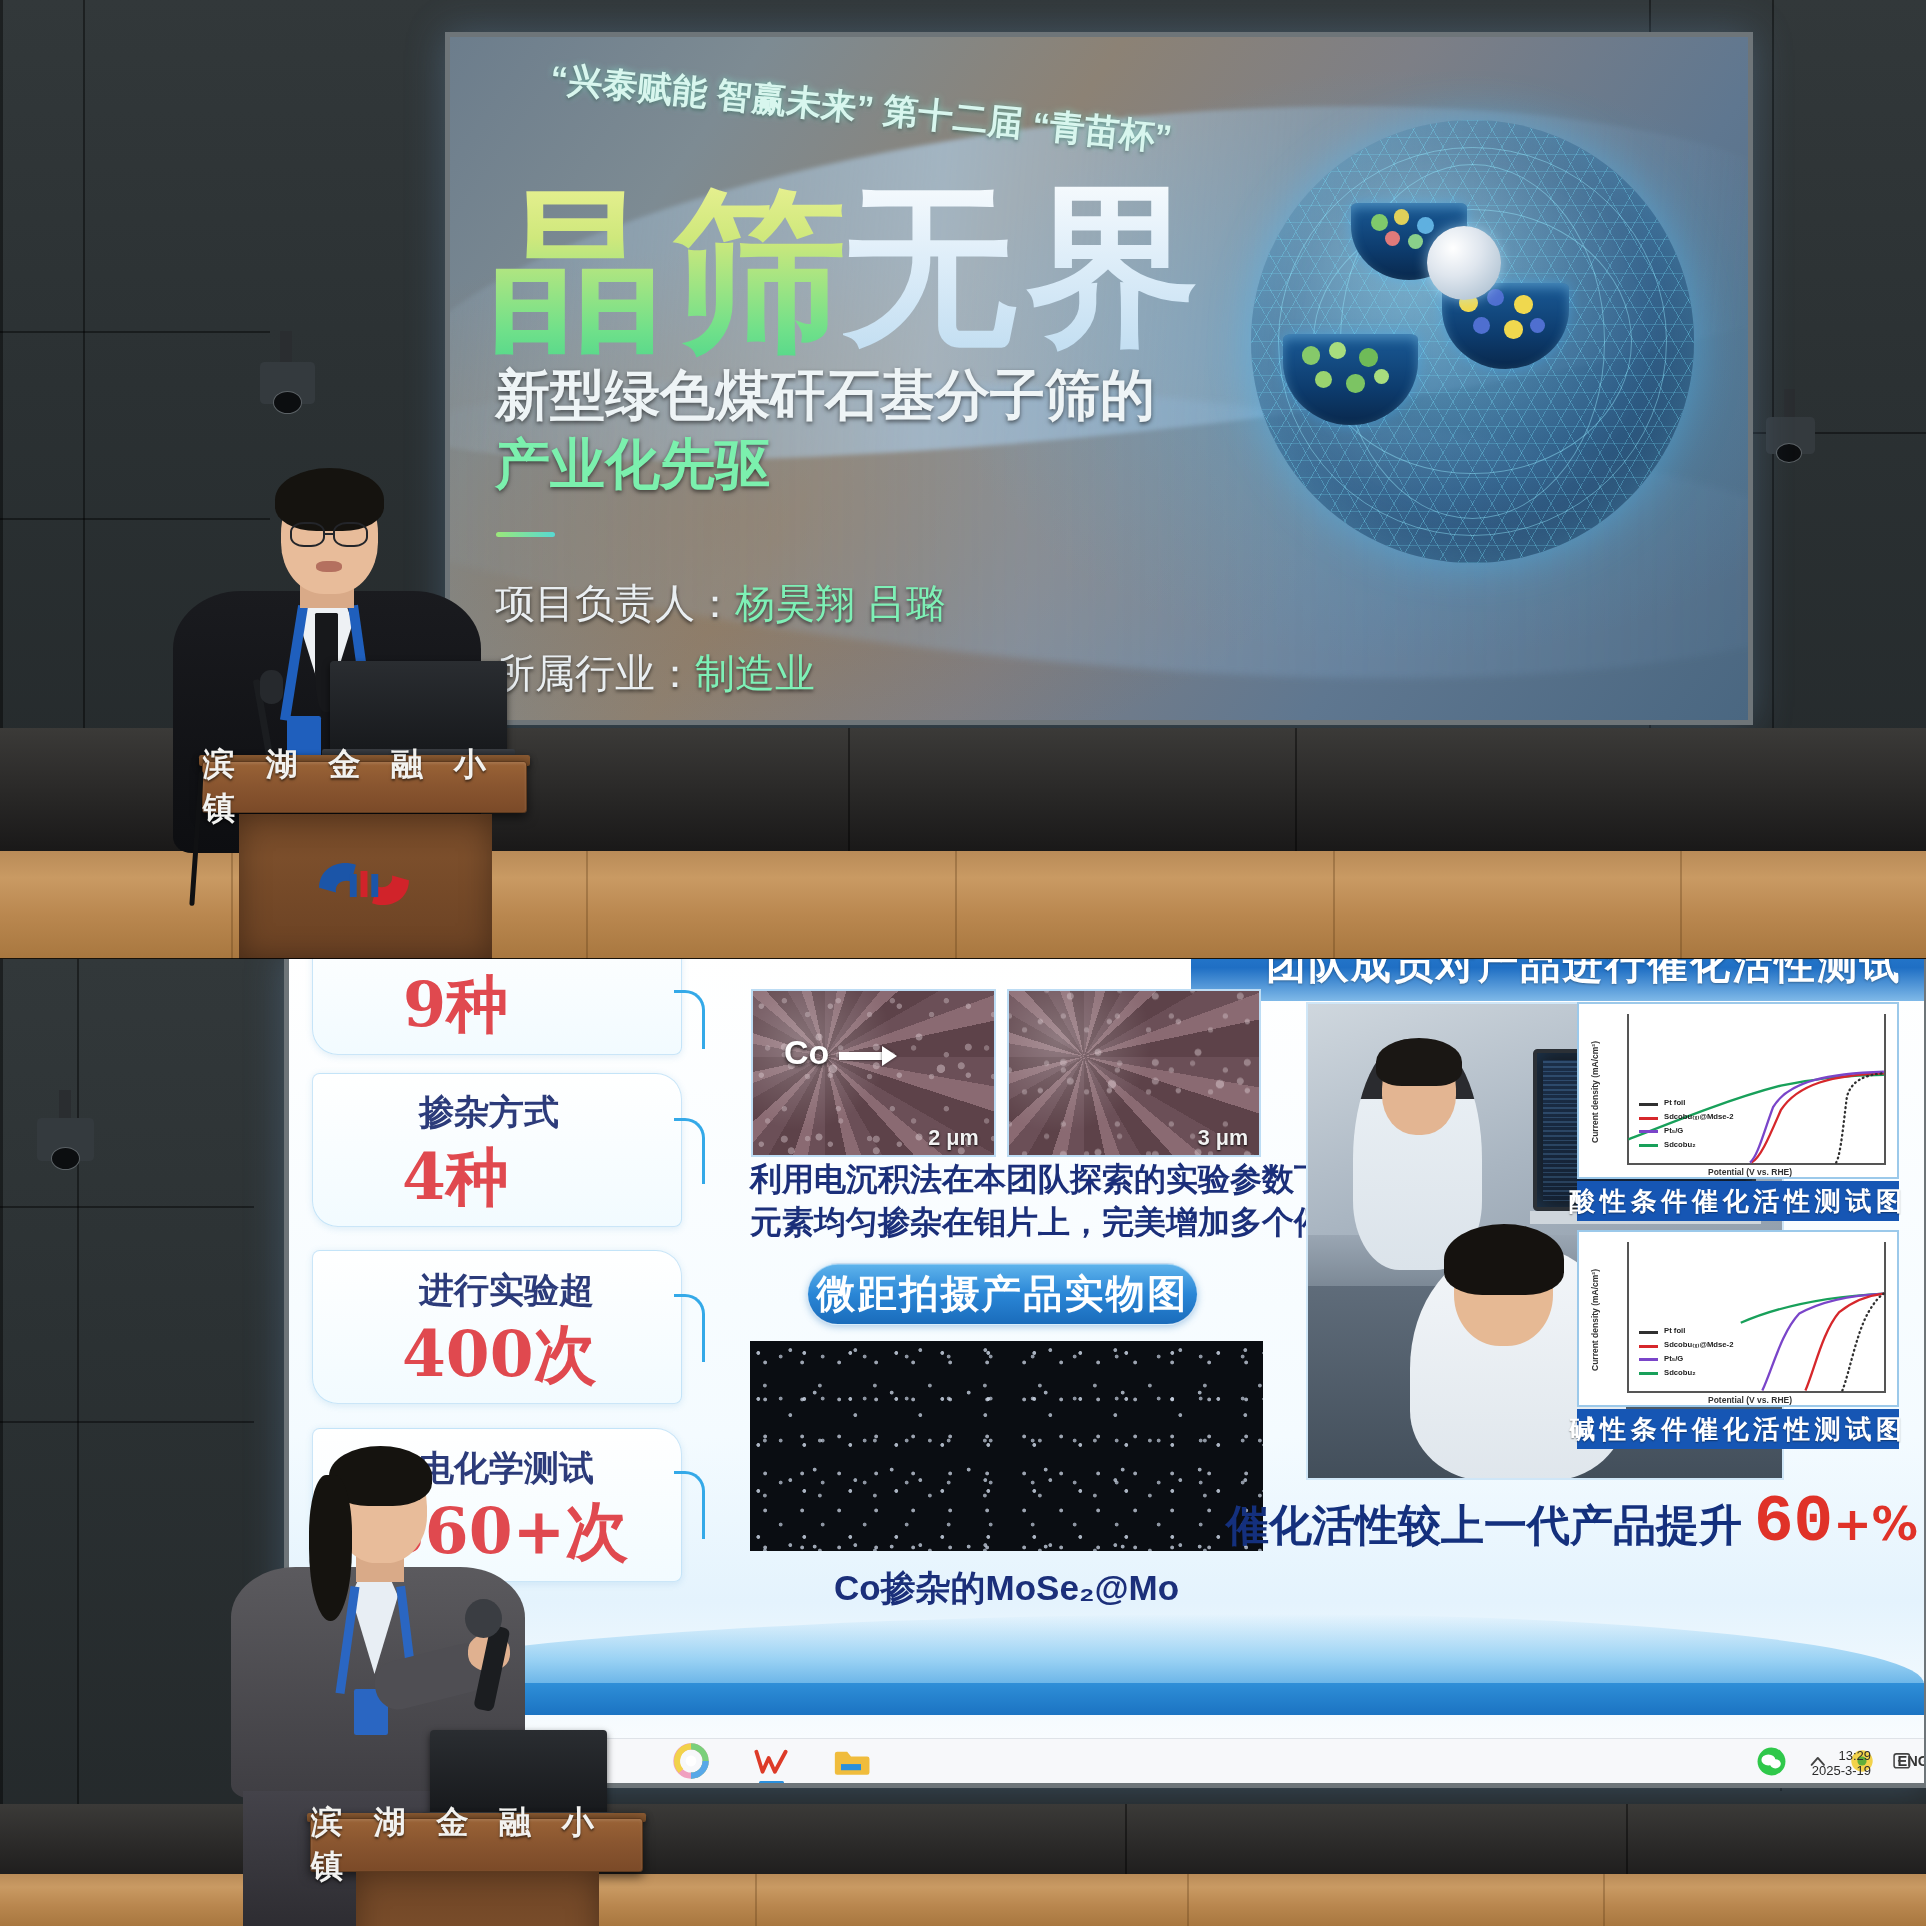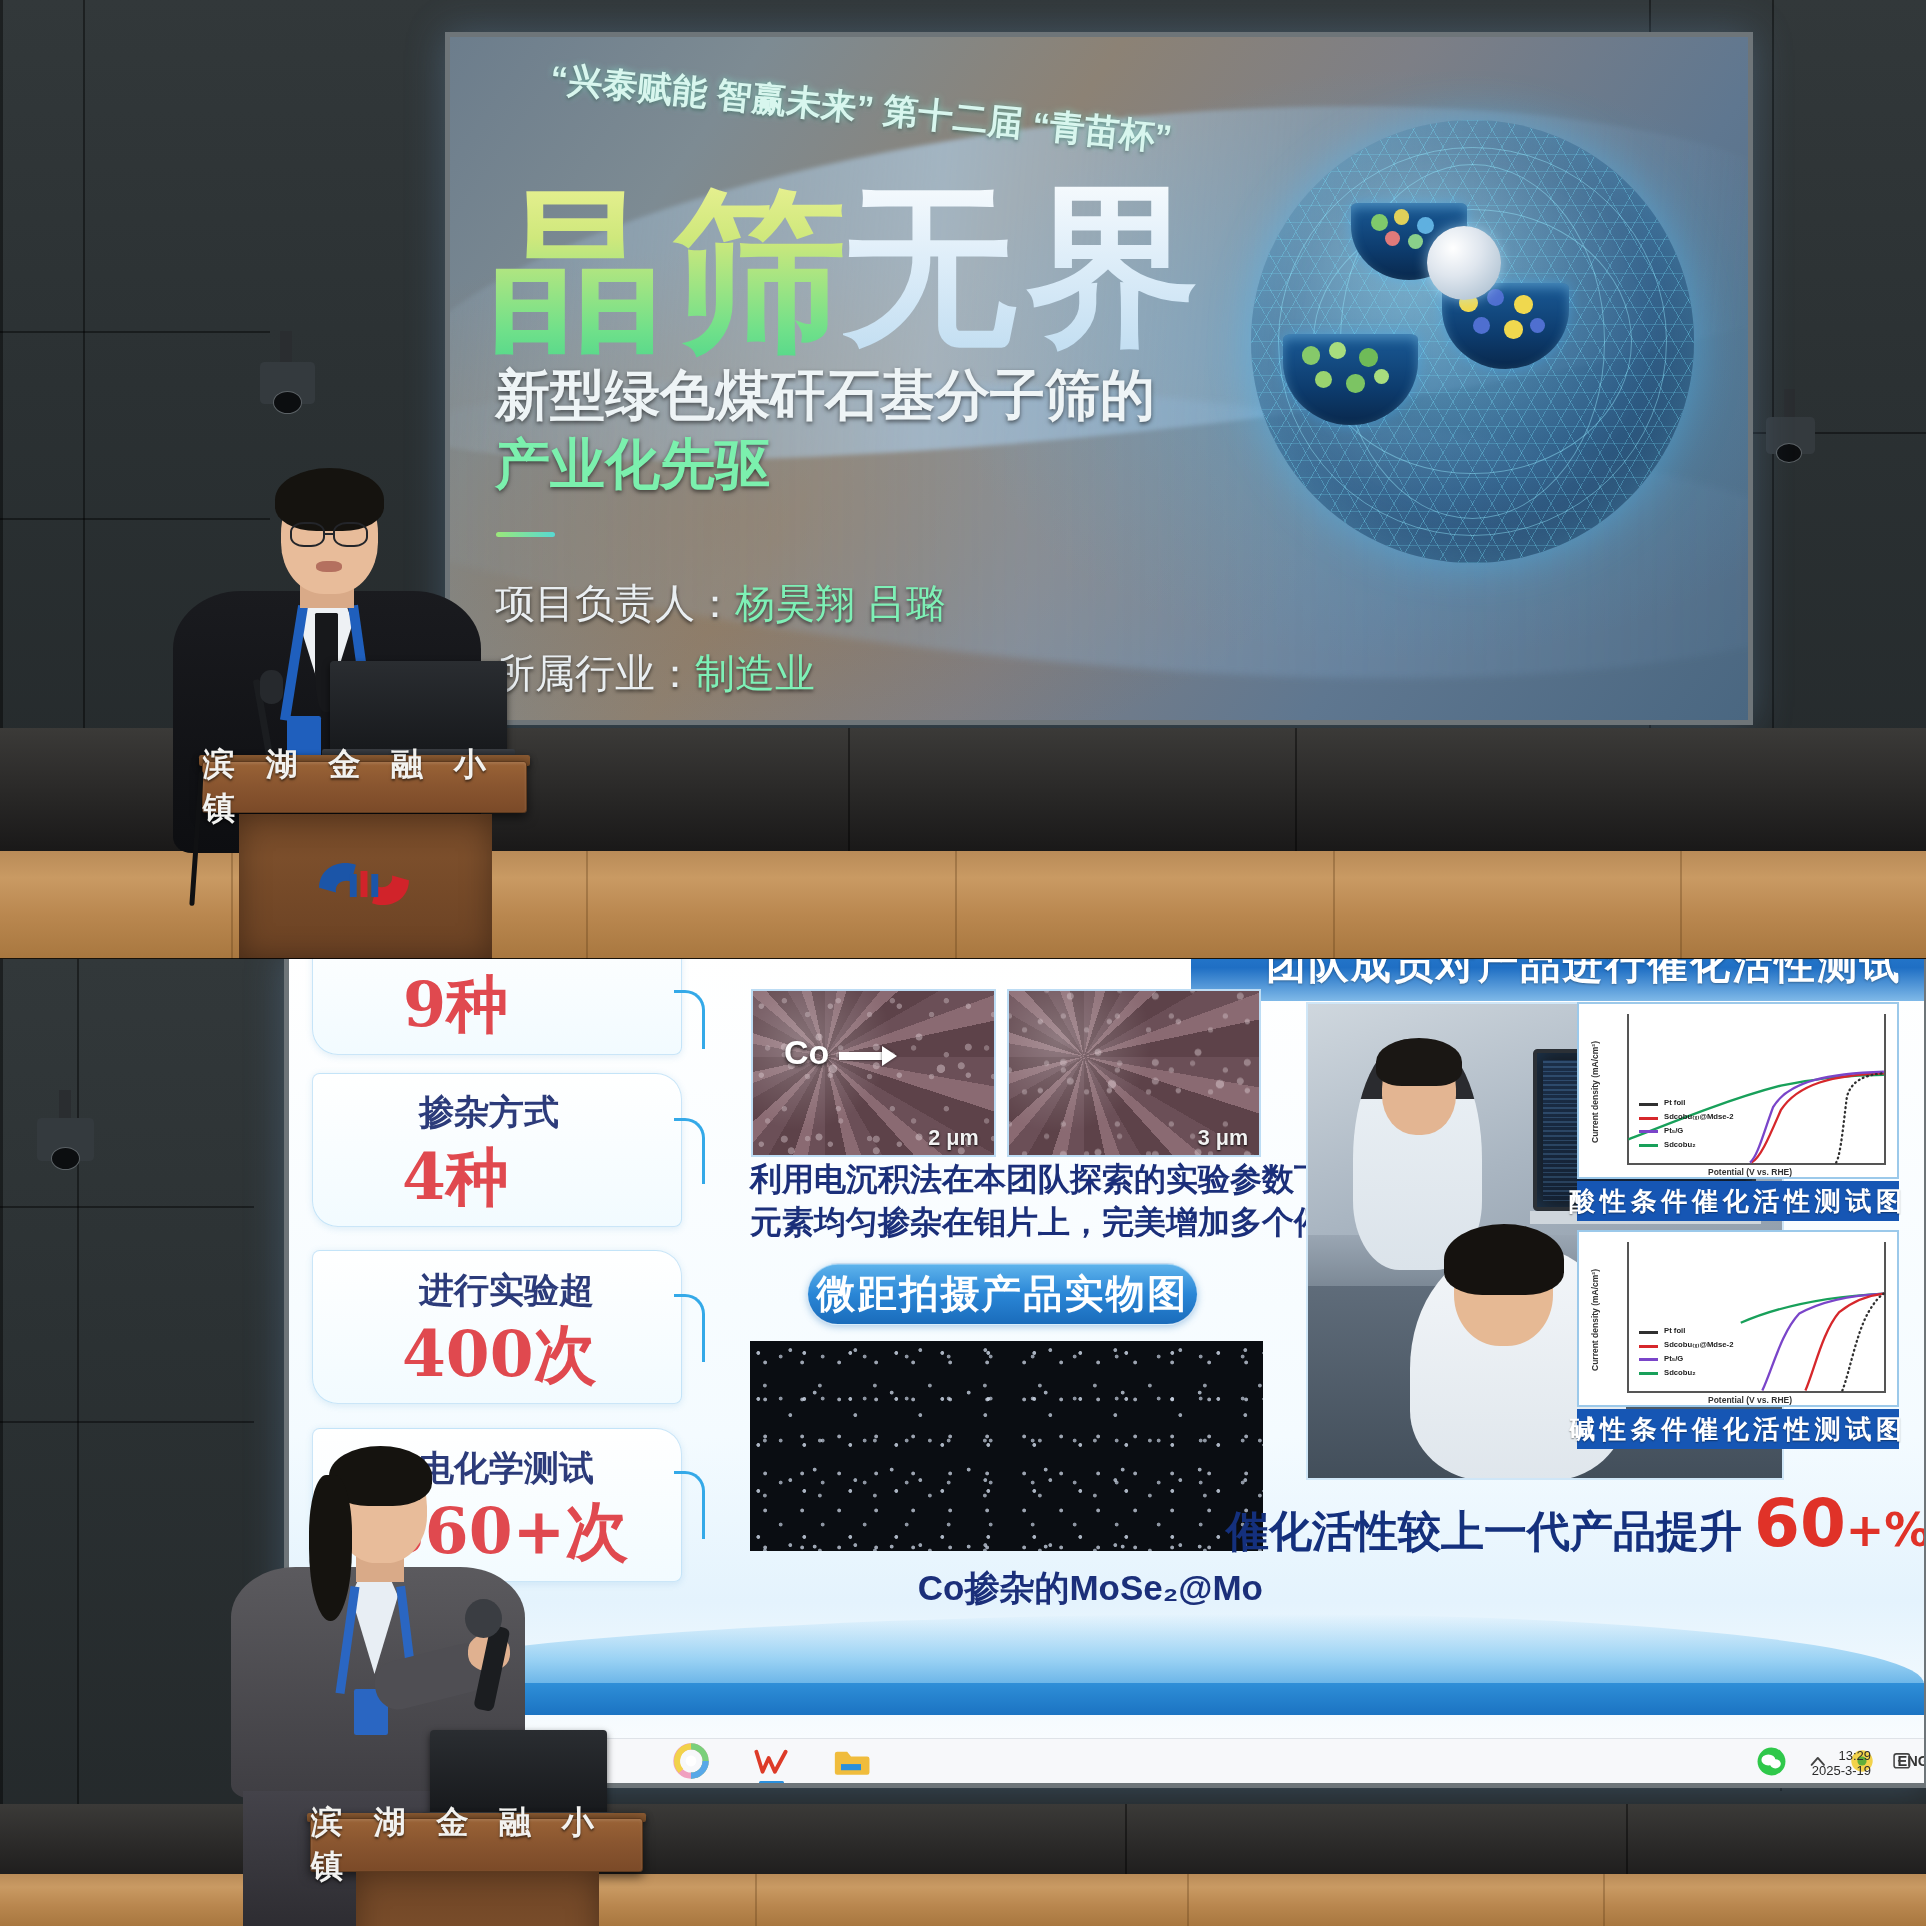--- a/index.html
+++ b/index.html
@@ -147,21 +147,21 @@
   }
   .dark-img { position:absolute; overflow:hidden; background:#0a0d12;
     background-image:
       radial-gradient(circle at 18% 26%, rgba(200,210,225,.85) 0 1.5px, transparent 2.3px),
       radial-gradient(circle at 62% 14%, rgba(190,200,215,.8) 0 1.5px, transparent 2.3px),
       radial-gradient(circle at 41% 58%, rgba(205,215,230,.75) 0 1.5px, transparent 2.3px),
       radial-gradient(circle at 84% 67%, rgba(195,205,220,.8) 0 1.5px, transparent 2.3px),
       radial-gradient(circle at 27% 81%, rgba(200,210,225,.7) 0 1.5px, transparent 2.3px),
       radial-gradient(circle at 73% 37%, rgba(185,195,210,.75) 0 1.5px, transparent 2.3px);
     background-size: 46px 46px, 65px 65px, 37px 37px, 77px 77px, 55px 55px, 42px 42px; }
-  .cap-txt { position:absolute; color:#1b2f7a; font-weight:900; white-space:nowrap; text-align:right; }
+  .cap-txt { position:absolute; color:#1b2f7a; font-weight:900; white-space:nowrap; text-align:center; }
 
   .photo-lab { position:absolute; overflow:hidden; border:2.3px solid #cfe6f7;
     background: linear-gradient(160deg,#cfd7de 0%,#aab6c2 35%,#8c99a7 70%,#6f7d8c 100%); }
   .monitor { position:absolute; background:#14171c; border:4.6px solid #2b3036; border-radius:4.6px;
     box-shadow: inset 0 0 23px rgba(40,90,140,.5); }
   .monitor .glow { position:absolute; inset:6.2px; background:
     repeating-linear-gradient(0deg, rgba(110,170,225,.22) 0 1.5px, rgba(20,30,45,.2) 1.5px 4.6px),
     linear-gradient(160deg,#1d3350,#0f1a28); }
   .person-blob { position:absolute; border-radius:44% 44% 36% 36% / 52% 52% 30% 30%; }
 
@@ -515,21 +515,21 @@
           <div class="mc-legend-txt" style="left:85px;top:108px;font-size:7.7px;">Sdcobu₍ₓ₎@Mdse-2</div>
           <div class="mc-legend-line" style="left:60px;top:126px;width:18.5px;background:#7a45c9;"></div>
           <div class="mc-legend-txt" style="left:85px;top:122px;font-size:7.7px;">Pt₅/G</div>
           <div class="mc-legend-line" style="left:60px;top:140px;width:18.5px;background:#18a05a;"></div>
           <div class="mc-legend-txt" style="left:85px;top:136px;font-size:7.7px;">Sdcobu₂</div>
         </div>
         <div class="chart-cap" style="left:1288px;top:453px;width:322px;height:40px;font-size:26px;">碱性条件催化活性测试图</div>
 
         <div class="result-txt" style="left:937px;top:529px;font-size:43px;">
           <span>催化活性较上一代产品提升</span>
-          <span class="result-num" style="font-size:66px;">60</span><span class="result-num" style="font-size:46px;">+%</span>
+          <span class="result-num" style="font-size:66px;font-family:Liberation Mono, monospace;">60</span><span class="result-num" style="font-size:46px;">+%</span>
         </div>
 
         <div class="taskbar" style="left:0;bottom:0;width:1645px;height:45px;">
           <div class="tb-icon" style="margin-left:382px;width:40px;height:40px;">
             <svg width="40" height="40" viewBox="0 0 52 52">
               <circle cx="26" cy="26" r="19" fill="none" stroke="#f0a0c0" stroke-width="8"></circle>
               <path d="M26 7 a19 19 0 0 1 0 38" fill="none" stroke="#7ad07a" stroke-width="8"></path>
               <path d="M26 7 a19 19 0 0 0 -13 32" fill="none" stroke="#f2d24a" stroke-width="8"></path>
               <path d="M45 26 a19 19 0 0 1 -19 19" fill="none" stroke="#58a8e8" stroke-width="8"></path>
               <circle cx="26" cy="26" r="7" fill="#fff"></circle>

